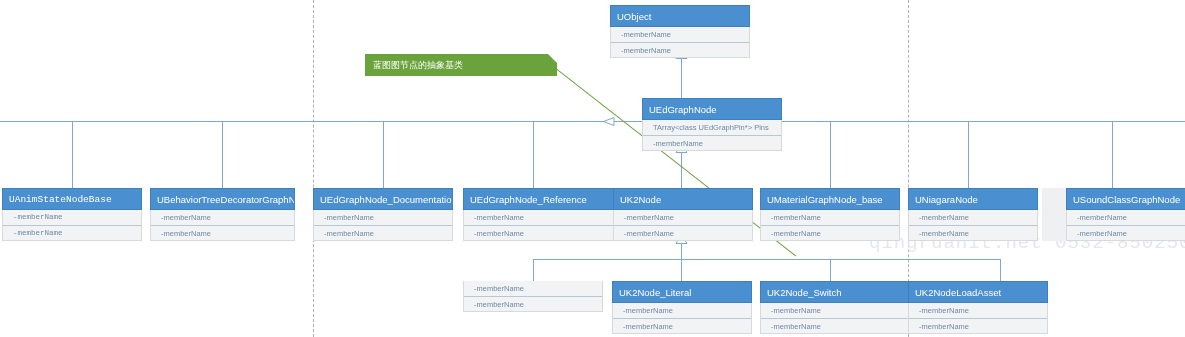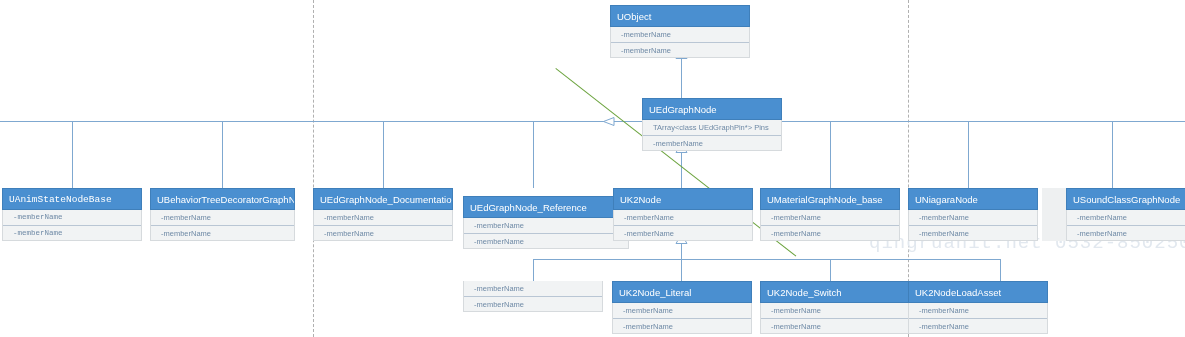--- a/index.html
+++ b/index.html
@@ -153,20 +153,24 @@
   <div class="line-v" style="left:681px; top:243px; height:16px;"></div>
   <svg class="tri-up" style="left:675px; top:234px;" width="13" height="10" viewBox="0 0 13 10">
     <polygon points="6.5,0.5 12,9.5 1,9.5" fill="#ffffff" stroke="#7fa8d0" stroke-width="1"></polygon>
   </svg>
   <div class="line-h" style="left:533px; top:259px; width:468px;"></div>
   <div class="line-v" style="left:533px; top:259px; height:22px;"></div>
   <div class="line-v" style="left:681px; top:259px; height:22px;"></div>
   <div class="line-v" style="left:830px; top:259px; height:22px;"></div>
   <div class="line-v" style="left:1000px; top:259px; height:22px;"></div>
 
+  <div class="note" style="left:365px; top:54px; width:192px; height:22px;">
+    <span>蓝图图节点的抽象基类</span>
+    <div class="note-fold" style="right:0; top:0;"></div>
+  </div>
   <div class="note-leader" style="left:556px; top:68px; width:305px; transform: rotate(38deg);"></div>
 
   <div class="watermark" style="left:869px; top:232px;">qingruanit.net  0532-85025005</div>
 
   <div id="classes-layer">
       <div class="uml-class" style="left: 610px; top: 5px; width: 140px; border-radius: 13px;">
         <div class="uml-title">UObject</div>
         <div class="uml-attrs">
           <div class="uml-attr">-memberName</div>
           <div class="uml-attr sep">-memberName</div>
@@ -193,21 +197,21 @@
           <div class="uml-attr sep">-memberName</div>
         </div>
       </div>
       <div class="uml-class" style="left: 313px; top: 188px; width: 140px;">
         <div class="uml-title">UEdGraphNode_Documentation</div>
         <div class="uml-attrs">
           <div class="uml-attr">-memberName</div>
           <div class="uml-attr sep">-memberName</div>
         </div>
       </div>
-      <div class="uml-class" style="left: 463px; top: 188px; width: 166px; margin-top: 8px;">
+      <div class="uml-class" style="left: 463px; top: 188px; width: 166px;">
         <div class="uml-title">UEdGraphNode_Reference</div>
         <div class="uml-attrs">
           <div class="uml-attr">-memberName</div>
           <div class="uml-attr sep">-memberName</div>
         </div>
       </div>
       <div class="uml-class" style="left: 613px; top: 188px; width: 140px;">
         <div class="uml-title">UK2Node</div>
         <div class="uml-attrs">
           <div class="uml-attr">-memberName</div>

